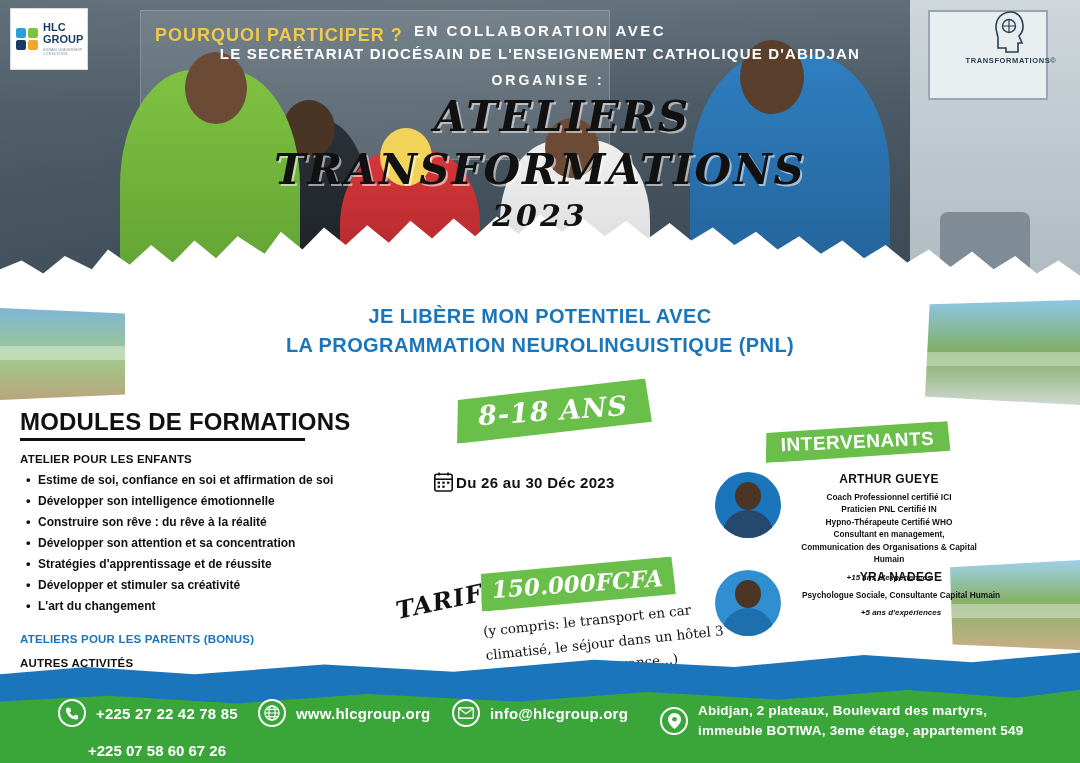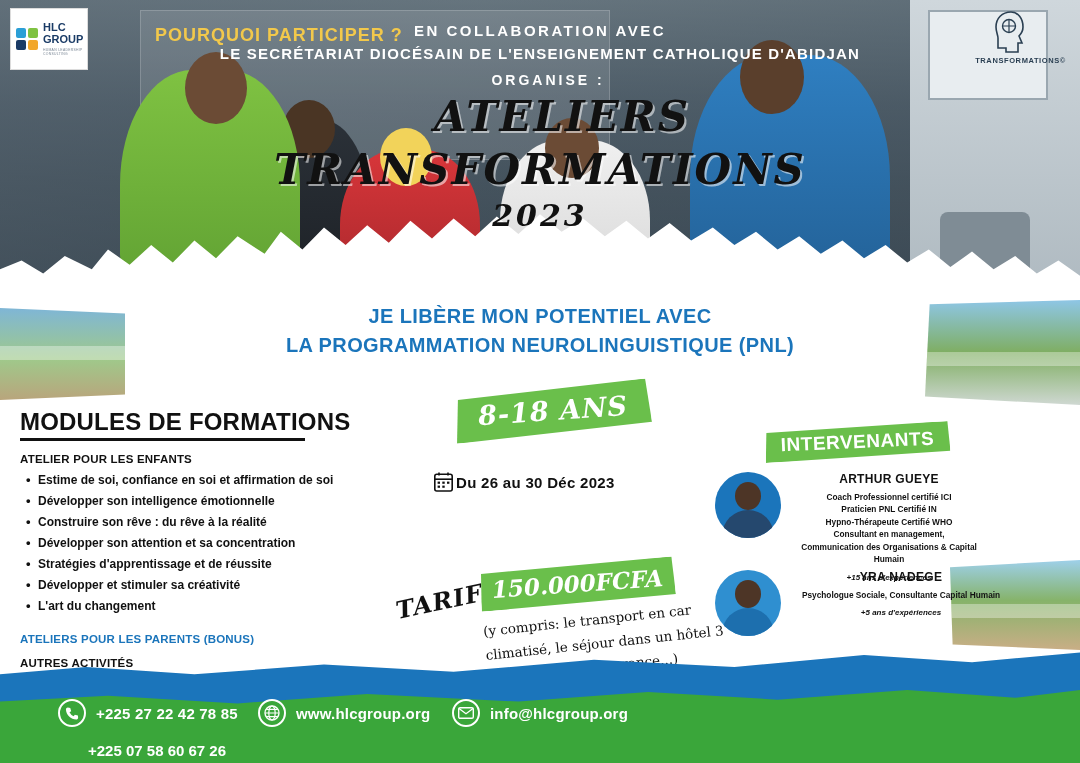--- a/index.html
+++ b/index.html
@@ -81,21 +81,21 @@
   
   .logo-hlc {
     position: absolute; left: 10px; top: 8px; width: 78px; height: 62px;
     background: #ffffff; border: 1px solid #dcdcdc; z-index: 8;
     display: flex; align-items: center; padding: 4px;
   }
   .logo-hlc .mark { width: 24px; height: 24px; flex: none; }
   .logo-hlc .txt { margin-left: 4px; }
   .logo-hlc .txt .n { font-size: 11px; font-weight: bold; color: #1a3b66; line-height: 1.05; }
   .logo-hlc .txt .s { font-size: 3.4px; color: #7a8795; letter-spacing: .3px; margin-top: 2px; }
-  .logo-tr { position: absolute; right: 14px; top: 8px; width: 110px; text-align: right; z-index: 8; }
+  .logo-tr { position: absolute; right: 14px; top: 8px; width: 110px; text-align: center; z-index: 8; }
   .logo-tr svg { display: block; margin: 0 auto; }
   .logo-tr .cap { font-size: 7.5px; font-weight: bold; color: #2a3f52; letter-spacing: .6px; margin-top: 2px; }
 
   
   .subtitle { position: absolute; left: 0; top: 305px; width: 1080px; text-align: center; }
   .subtitle .s1 { color: #1b75bb; font-size: 20px; font-weight: bold; letter-spacing: .4px; }
   .subtitle .s2 { color: #1b75bb; font-size: 20px; font-weight: bold; letter-spacing: .4px; margin-top: 6px; }
 
   
   .sidephoto { position: absolute; overflow: hidden; }
@@ -402,15 +402,27 @@
     <div class="fitem" style="left:452px; bottom:36px;">
       <div class="circ">
         <svg width="16" height="12" viewBox="0 0 16 12">
           <rect x="0.7" y="0.7" width="14.6" height="10.6" rx="1.4" fill="none" stroke="#fff" stroke-width="1.4"></rect>
           <path d="M1 1.4l7 5.4 7-5.4" fill="none" stroke="#fff" stroke-width="1.3"></path>
         </svg>
       </div>
       <div class="lbl">info@hlcgroup.org</div>
     </div>
 
+    <div class="fitem" style="left:660px; bottom:22px; align-items:flex-start;">
+      <div class="circ" style="margin-top:6px;">
+        <svg width="13" height="16" viewBox="0 0 13 16">
+          <path d="M6.5 0C2.9 0 0 2.9 0 6.5 0 11 6.5 16 6.5 16S13 11 13 6.5C13 2.9 10.1 0 6.5 0z" fill="#ffffff"></path>
+          <circle cx="6.5" cy="6.3" r="2.3" fill="#3aa63a"></circle>
+        </svg>
+      </div>
+      <div style="margin-left:10px;">
+        <div class="lbl small" style="margin-left:0">Abidjan, 2 plateaux, Boulevard des martyrs,</div>
+        <div class="lbl small" style="margin-left:0">immeuble BOTIWA, 3eme étage, appartement 549</div>
+      </div>
+    </div>
   </div>
 
 </div>
 
 </body></html>

